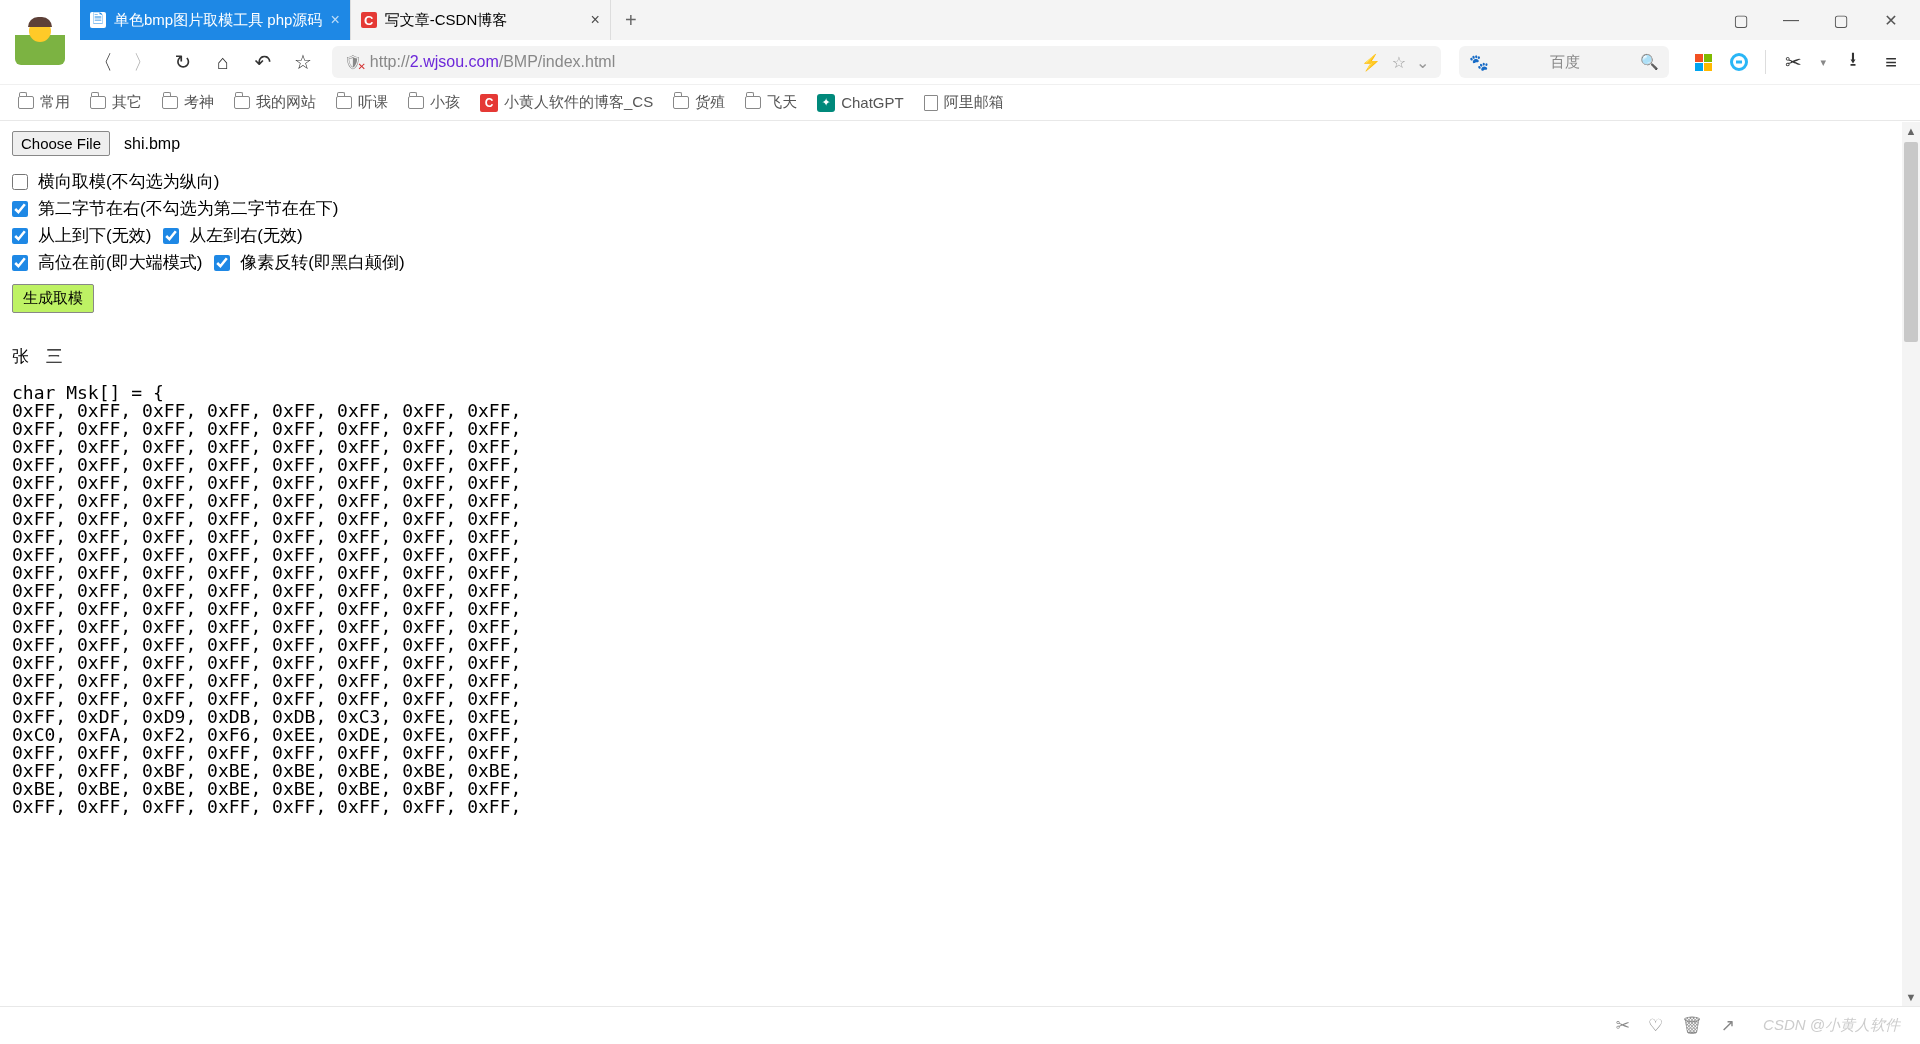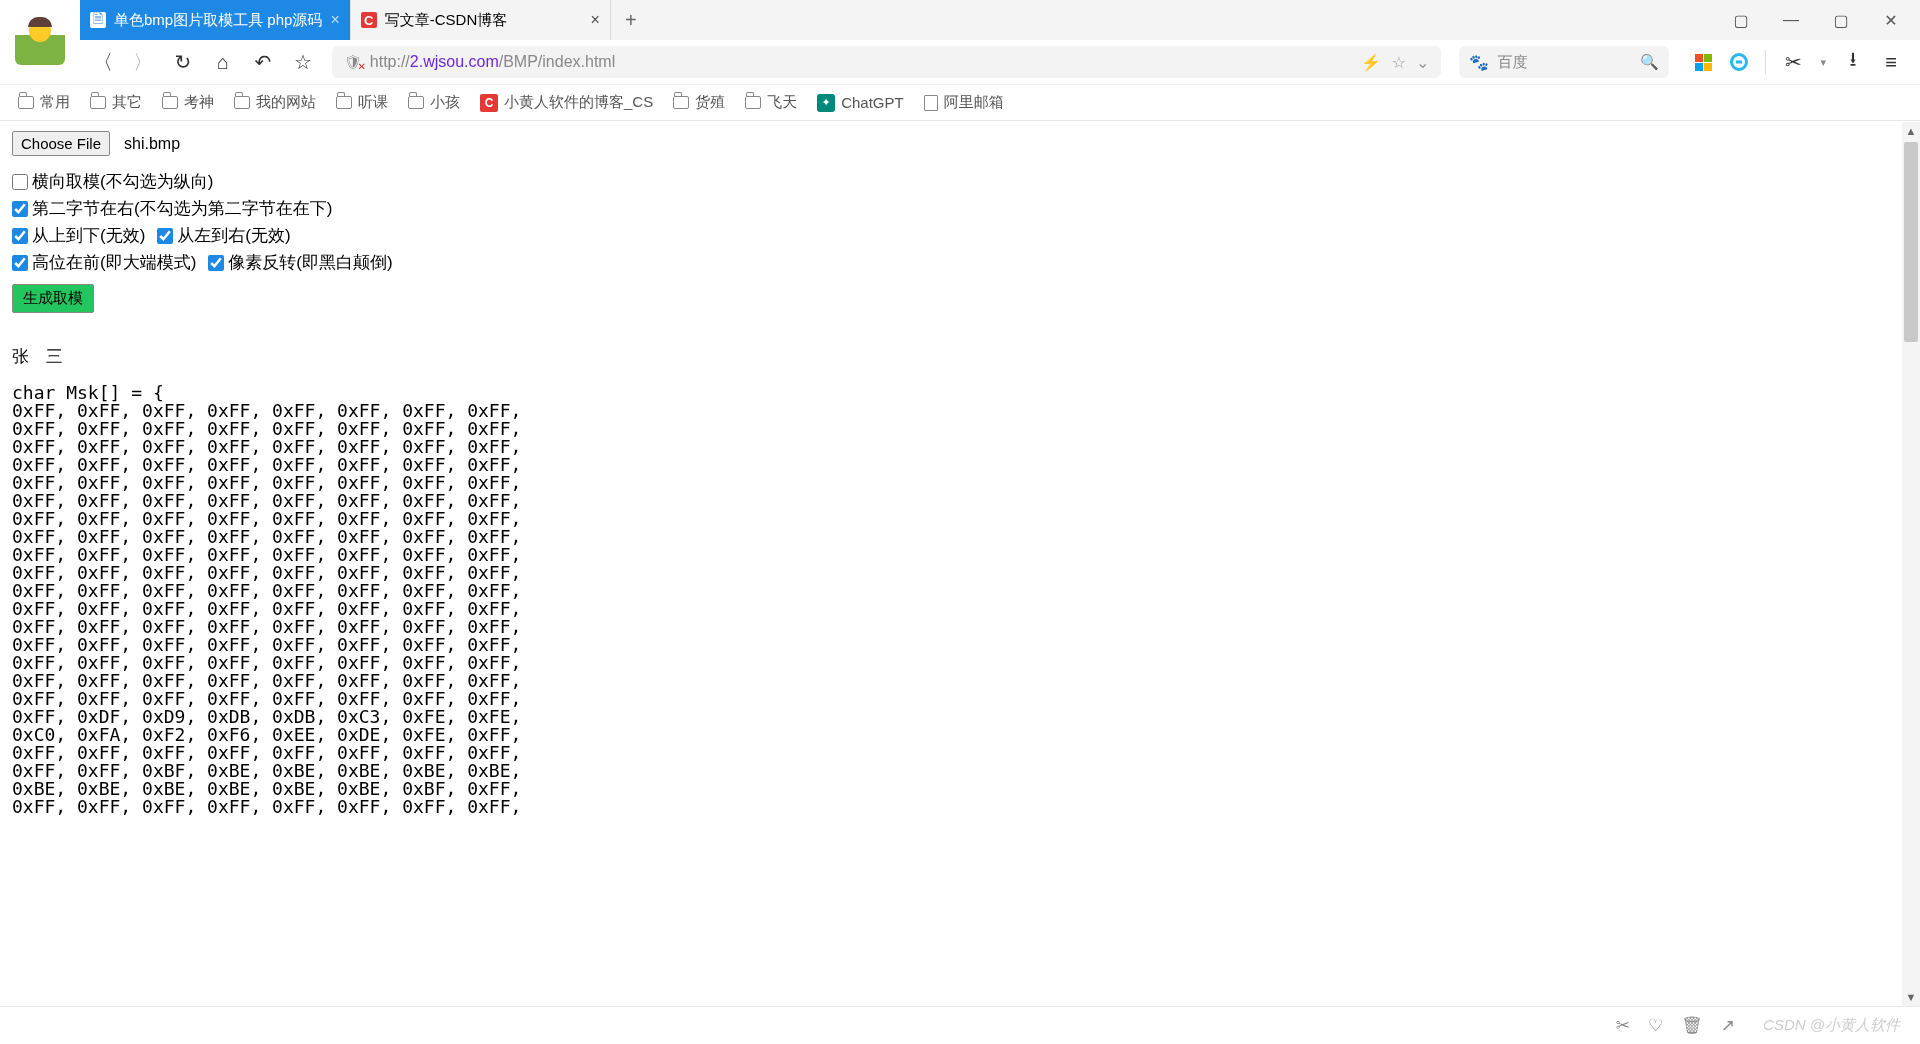--- a/index.html
+++ b/index.html
@@ -27,21 +27,21 @@
     .nav-row { margin-left: 80px; display: flex; align-items: center; height: 44px; padding: 0 12px; gap: 18px; background: #fff; }
     .nav-btn { width: 22px; height: 22px; display: flex; align-items: center; justify-content: center; color: #333; cursor: pointer; font-size: 20px; }
     .addr-bar { flex: 1; display: flex; align-items: center; background: #f3f3f3; border-radius: 6px; padding: 0 12px; height: 32px; gap: 8px; }
     .addr-shield { font-size: 14px; color: #888; position: relative; }
     .addr-shield::after { content:'✕'; color: #d32f2f; font-size: 10px; position: absolute; bottom: -2px; right: -4px; }
     .url-text { flex: 1; color: #888; font-size: 16px; }
     .url-text .highlight { color: #6d28d9; }
     .addr-right { display: flex; gap: 10px; align-items: center; color: #999; }
     .search-box { display: flex; align-items: center; background: #f3f3f3; border-radius: 6px; height: 32px; padding: 0 10px; width: 210px; gap: 8px; }
     .baidu-paw { color: #4fc3f7; font-size: 16px; }
-    .search-text { color: #888; font-size: 15px; flex: 1; }
+    .search-text { color: #888; font-size: 15px; flex: 1; text-align: center; }
     .search-icon { color: #888; font-size: 15px; }
     .ext-icons { display: flex; gap: 16px; align-items: center; padding: 0 6px; }
     .ext-icon { width: 20px; height: 20px; display: flex; align-items: center; justify-content: center; }
     .ms-logo { display: grid; grid-template: 8px 8px / 8px 8px; gap: 1px; }
     .ms-logo span:nth-child(1){background:#f25022;} .ms-logo span:nth-child(2){background:#7fba00;}
     .ms-logo span:nth-child(3){background:#00a4ef;} .ms-logo span:nth-child(4){background:#ffb900;}
     .blue-dash { width: 18px; height: 18px; border: 3px solid #29b6f6; border-radius: 50%; position: relative; }
     .blue-dash::after { content: ''; position: absolute; top: 50%; left: 3px; right: 3px; height: 3px; background: #29b6f6; transform: translateY(-50%); }
     .divider-v { width: 1px; height: 24px; background: #ddd; }
     
@@ -56,22 +56,22 @@
     
     .divider-h { height: 1px; background: #e8e8e8; }
     
     
     .page-content { padding: 10px 12px; font-family: Arial, sans-serif; position: relative; height: calc(100vh - 158px); overflow-y: scroll; }
     .file-row { display: flex; align-items: center; gap: 14px; margin-bottom: 14px; }
     .choose-file-btn { font-size: 15px; padding: 3px 8px; background: #efefef; border: 1px solid #888; border-radius: 2px; cursor: pointer; }
     .filename { font-size: 16px; }
     .checkbox-row { display: flex; align-items: center; gap: 4px; font-size: 17px; margin: 4px 0; flex-wrap: wrap; }
     .checkbox-row input[type="checkbox"] { width: 16px; height: 16px; accent-color: #1e88e5; margin-right: 4px; }
-    .checkbox-group { display: flex; align-items: center; margin-right: 8px; }
-    .gen-btn { font-size: 15px; padding: 4px 10px; background: #22c55e; border: 1px solid #888; border-radius: 2px; margin-top: 6px; cursor: pointer; }
+    .checkbox-group { display: flex; align-items: center; gap: 6px; margin-right: 8px; }
+    .gen-btn { font-size: 15px; padding: 4px 10px; background: #bef264; border: 1px solid #888; border-radius: 2px; margin-top: 6px; cursor: pointer; }
     .output-name { font-family: Liberation Sans, sans-serif; font-size: 17px; margin: 32px 0 16px; letter-spacing: 6px; }
     .code-output { font-family: Consolas, monospace; font-size: 18px; line-height: 18px; white-space: pre; }
     
     
     .footer-bar { position: absolute; bottom: 0; left: 0; right: 0; height: 38px; background: #fff; border-top: 1px solid #e8e8e8; display: flex; align-items: center; justify-content: flex-end; padding-right: 20px; gap: 18px; }
     .footer-icon { color: #888; font-size: 17px; cursor: pointer; }
     .watermark { color: #ccc; font-size: 15px; margin-left: 10px; font-style: italic; }
     
     .scrollbar-track { position: absolute; right: 0; top: 122px; bottom: 38px; width: 18px; background: #f4f4f4; }
     .scrollbar-thumb { position: absolute; right: 2px; top: 20px; width: 14px; height: 200px; background: #c8c8c8; border-radius: 2px; }

